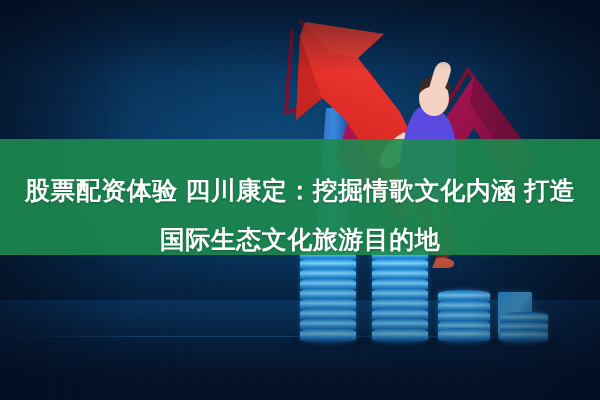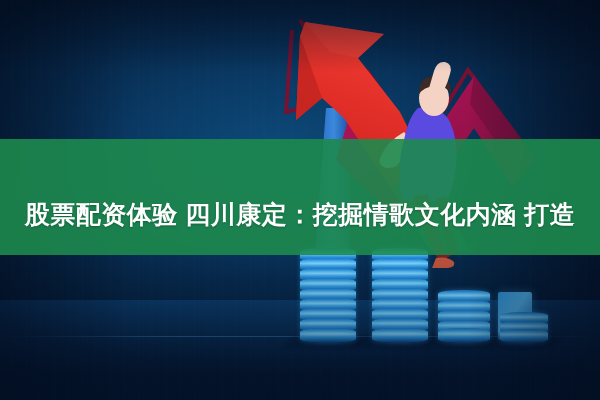--- a/index.html
+++ b/index.html
@@ -231,15 +231,16 @@
     <div class="coin" style="top:0px;  width:48px; height:13px;"></div>
     <div class="coin" style="top:9px;  width:48px; height:13px;"></div>
     <div class="coin" style="top:17px; width:48px; height:14px;"></div>
   </div>
 
   <div class="bg-vignette"></div>
 
   <div class="banner"></div>
   <div class="banner-inner">
     <div class="title-line">股票配资体验 四川康定：挖掘情歌文化内涵 打造</div>
+    <div class="title-line">国际生态文化旅游目的地</div>
   </div>
 
 </div>
 
 </body></html>

